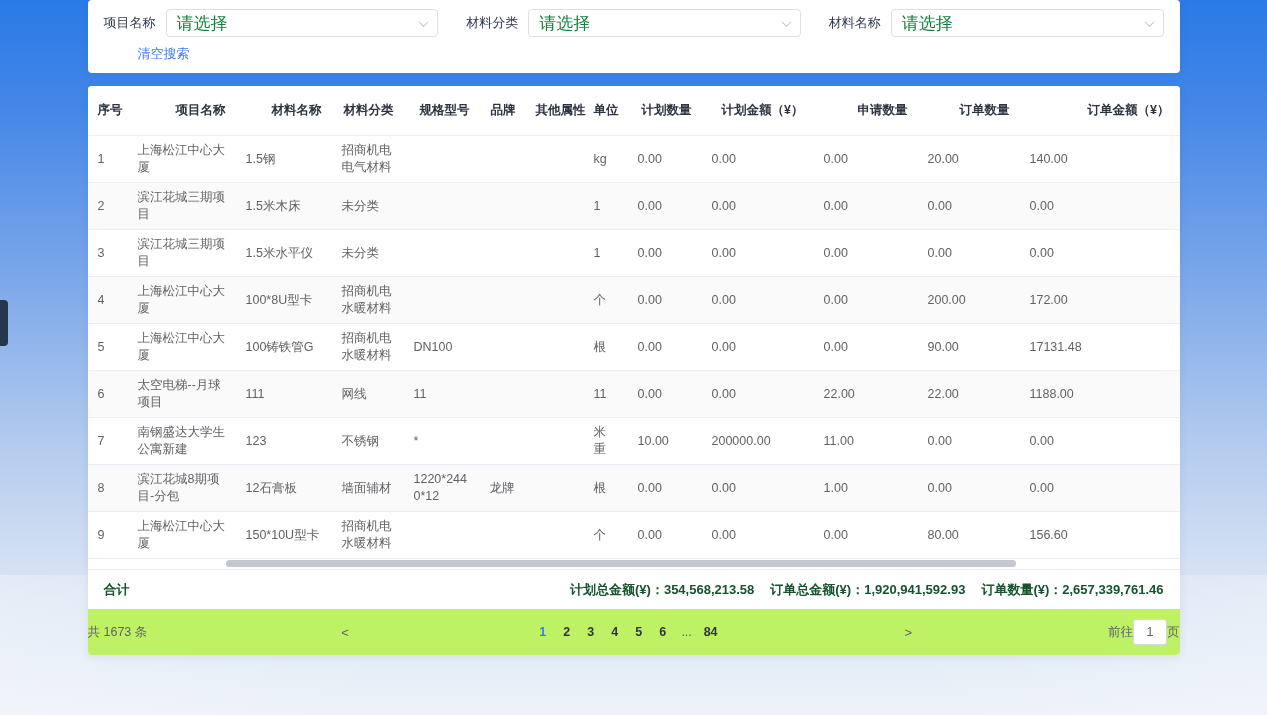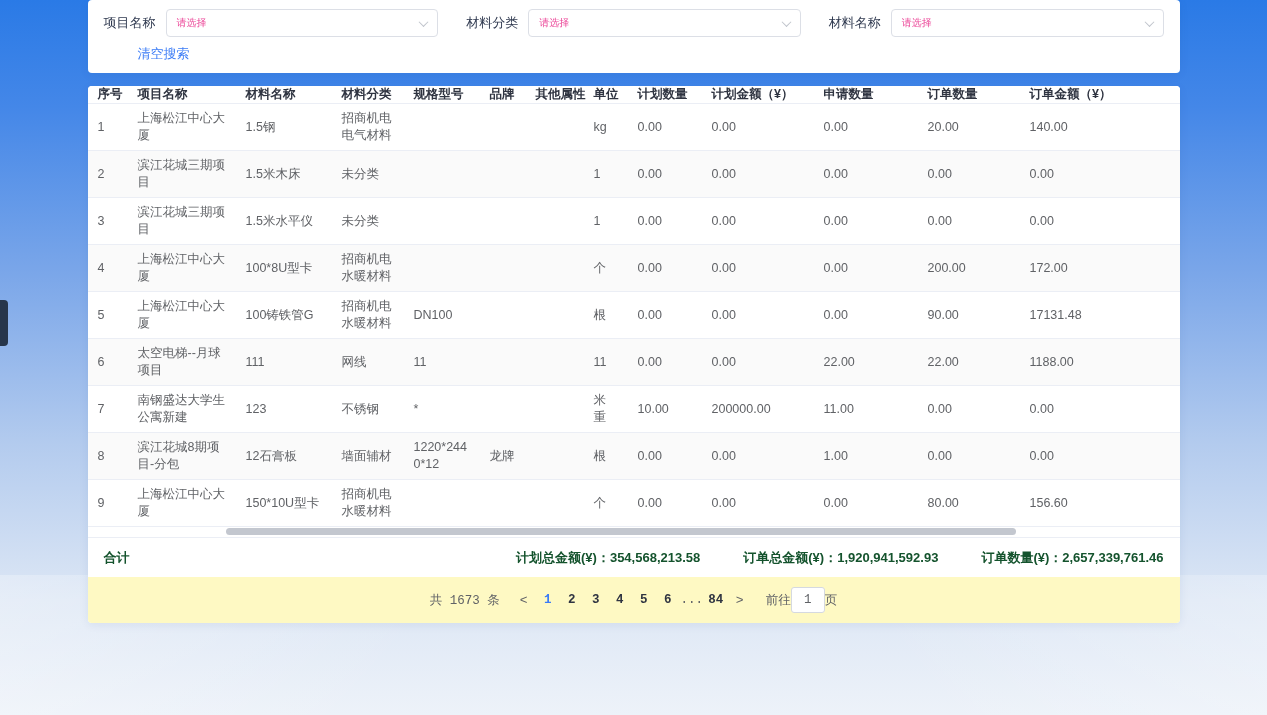--- a/index.html
+++ b/index.html
@@ -31,51 +31,51 @@
     color:#454a55; font-family:inherit; }
   .export-btn svg { display:block; }
 
   
   .filter-card { background:#fff; border-radius:4px; padding:9px 16px 10px; box-shadow:0 2px 10px rgba(25,60,130,0.08); }
   .filter-row { display:flex; align-items:center; gap:28px; }
   .field { display:flex; align-items:center; gap:10px; flex:1; }
   .field-label { font-size:13px; color:#303a50; white-space:nowrap; }
   .select { flex:1; height:28px; border:1px solid #dcdfe6; border-radius:4px; background:#fff;
     display:flex; align-items:center; justify-content:space-between; padding:0 10px; cursor:pointer; }
-  .select .placeholder { font-size:10px; color:#ec4899; }
+  .select .placeholder { font-size:17px; color:#15803d; }
   .chevron { width:7px; height:7px; border-right:1.3px solid #c0c4cc; border-bottom:1.3px solid #c0c4cc;
     transform:rotate(45deg) translate(-1px,-1px); }
   .filter-actions { display:flex; align-items:center; margin-top:8px; padding-left:8px; }
   .search-btn { width:156px; height:28px; background:var(--accent); color:#fff; border:none; border-radius:4px;
     font-size:13px; letter-spacing:4px; cursor:pointer; font-family:inherit; font-weight:600; }
   .clear-link { margin-left:26px; font-size:13px; color:var(--accent); cursor:pointer;font-family:Liberation Mono, monospace; }
 
   
   .table-card { margin-top:13px; background:#fff; border-radius:4px; overflow:hidden;
     box-shadow:0 2px 10px rgba(25,60,130,0.08); }
   table { width:100%; border-collapse:collapse; table-layout:fixed; font-size:12.5px; }
-  th { padding:0 10px; text-align:left; font-weight:600; color:#2f3441; white-space:nowrap;
+  th { padding:16px 10px; text-align:right; font-weight:600; color:#2f3441; white-space:nowrap;
     border-bottom:1px solid #ebeef5; background:#fff; }
   td { padding:6px 10px; height:34px; color:#606266; border-bottom:1px solid #ebeef5;
     line-height:17px; vertical-align:middle; }
   tbody tr:nth-child(even) { background:#fafafa; }
   td.c1, td.c2, td.c3, td.c4 { word-break:break-all; }
   .c0{width:40px}.c1{width:108px}.c2{width:96px}.c3{width:72px}.c4{width:76px}.c5{width:46px}
   .c6{width:58px}.c7{width:44px}.c8{width:74px}.c9{width:112px}.c10{width:104px}.c11{width:102px}
 
   .hscroll { height:10px; position:relative; }
   .hscroll-thumb { position:absolute; top:1px; left:138px; width:790px; height:7px;
     background:#c3c7cf; border-radius:4px; cursor:grab; }
 
   .summary-row { display:flex; align-items:center; height:40px; padding:0 16px;
     border-top:1px solid #ebeef5; font-size:13px; font-weight:700; color:#14532d; background:#fff; }
-  .summary-items { display:flex; gap:43px; margin-left:auto; }
-
-  .pagination { display:flex; align-items:center; justify-content:center; height:46px;
-    font-size:12.5px; color:#606266; background:#fef9c3;font-family:Liberation Mono, monospace; }
+  .summary-items { display:flex; gap:16px; margin-left:auto; }
+
+  .pagination { display:flex; align-items:center; justify-content:space-between; height:46px;
+    font-size:12.5px; color:#606266; background:#bef264; }
   .pg-total { margin-right:12px; }
   .pg-arrow { border:none; background:transparent; color:#606266; font-size:13px; width:24px;
     cursor:pointer; font-family:inherit; }
   .pg-pages { display:flex; }
   .pg-pages .page { min-width:24px; height:26px; line-height:26px; text-align:center;
     font-weight:600; color:#2f3441; cursor:pointer; }
   .pg-pages .page.active { color:var(--accent); }
   .pg-pages .page.ellipsis { font-weight:400; color:#606266; cursor:default; }
   .goto { display:flex; align-items:center; gap:0; margin-left:14px; }
   .goto input { width:34px; height:26px; border:1px solid #d5d9e0; border-radius:3px;

